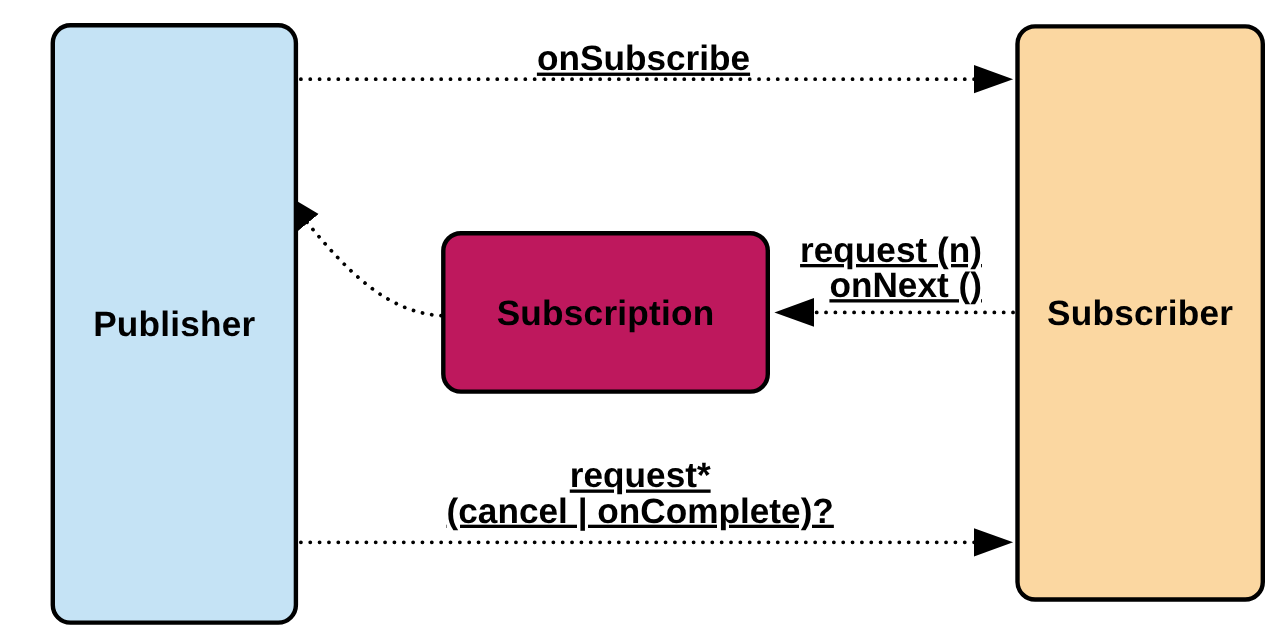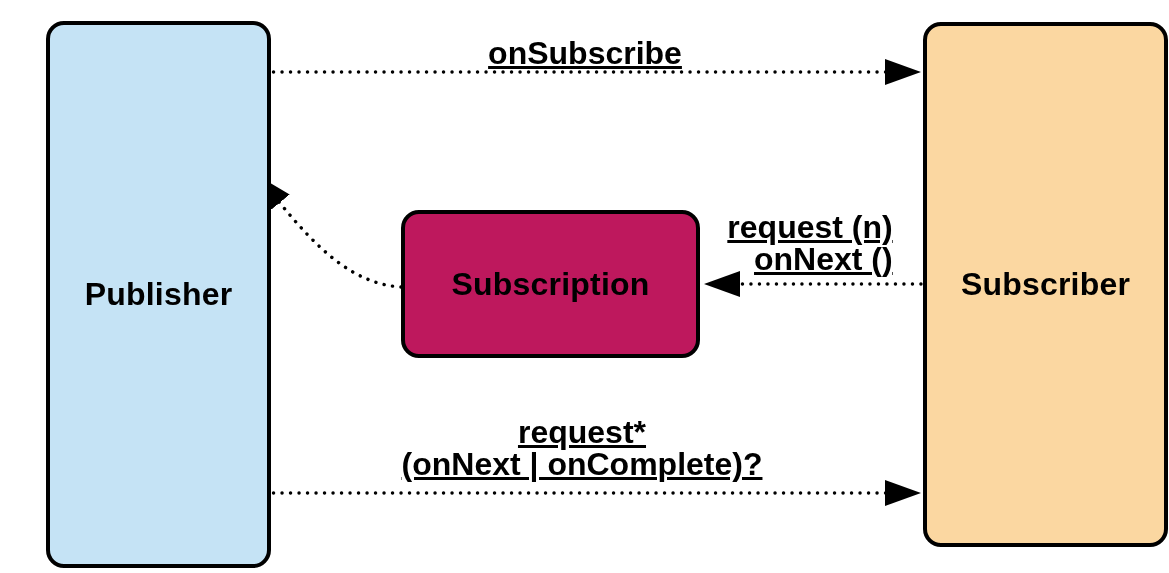--- a/index.html
+++ b/index.html
@@ -36,21 +36,21 @@
     border-radius: 18px;
     display: flex;
     align-items: center;
     justify-content: center;
     color: #000000;
     font-weight: bold;
     font-size: 32px;
     letter-spacing: 0.2px;
   }
   .node-publisher    { left: 23px;  top: 21px;  width: 225px; height: 547px; margin-left: 23px; }
-  .node-subscriber   { left: 923px; top: 22px;  width: 245px; height: 525px; }
+  .node-subscriber   { left: 923px; top: 22px;  width: 227px; height: 525px; }
   .node-subscription { left: 401px; top: 210px; width: 299px; height: 148px; }
   .arrow-label {
     position: absolute;
     transform: translateX(-50%);
     color: #000000;
     font-weight: bold;
     font-size: 32px;
     line-height: 32px;
     text-align: center;
     white-space: nowrap;
@@ -91,16 +91,16 @@
 
   <div class="arrow-label lbl-onsubscribe">onSubscribe</div>
 
   <div class="arrow-label lbl-request">
     <div>request (n)</div>
     <div>onNext ()</div>
   </div>
 
   <div class="arrow-label lbl-onnext">
     <div>request*</div>
-    <div>(onNext | onComplete)?</div>
+    <div>(cancel | onComplete)?</div>
   </div>
 
 </div>
 
 </body></html>

